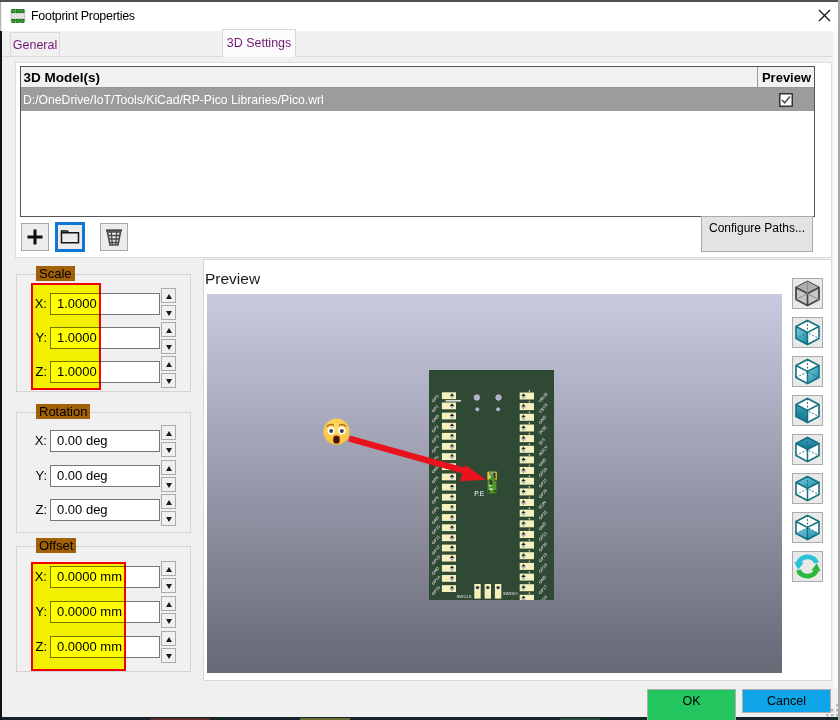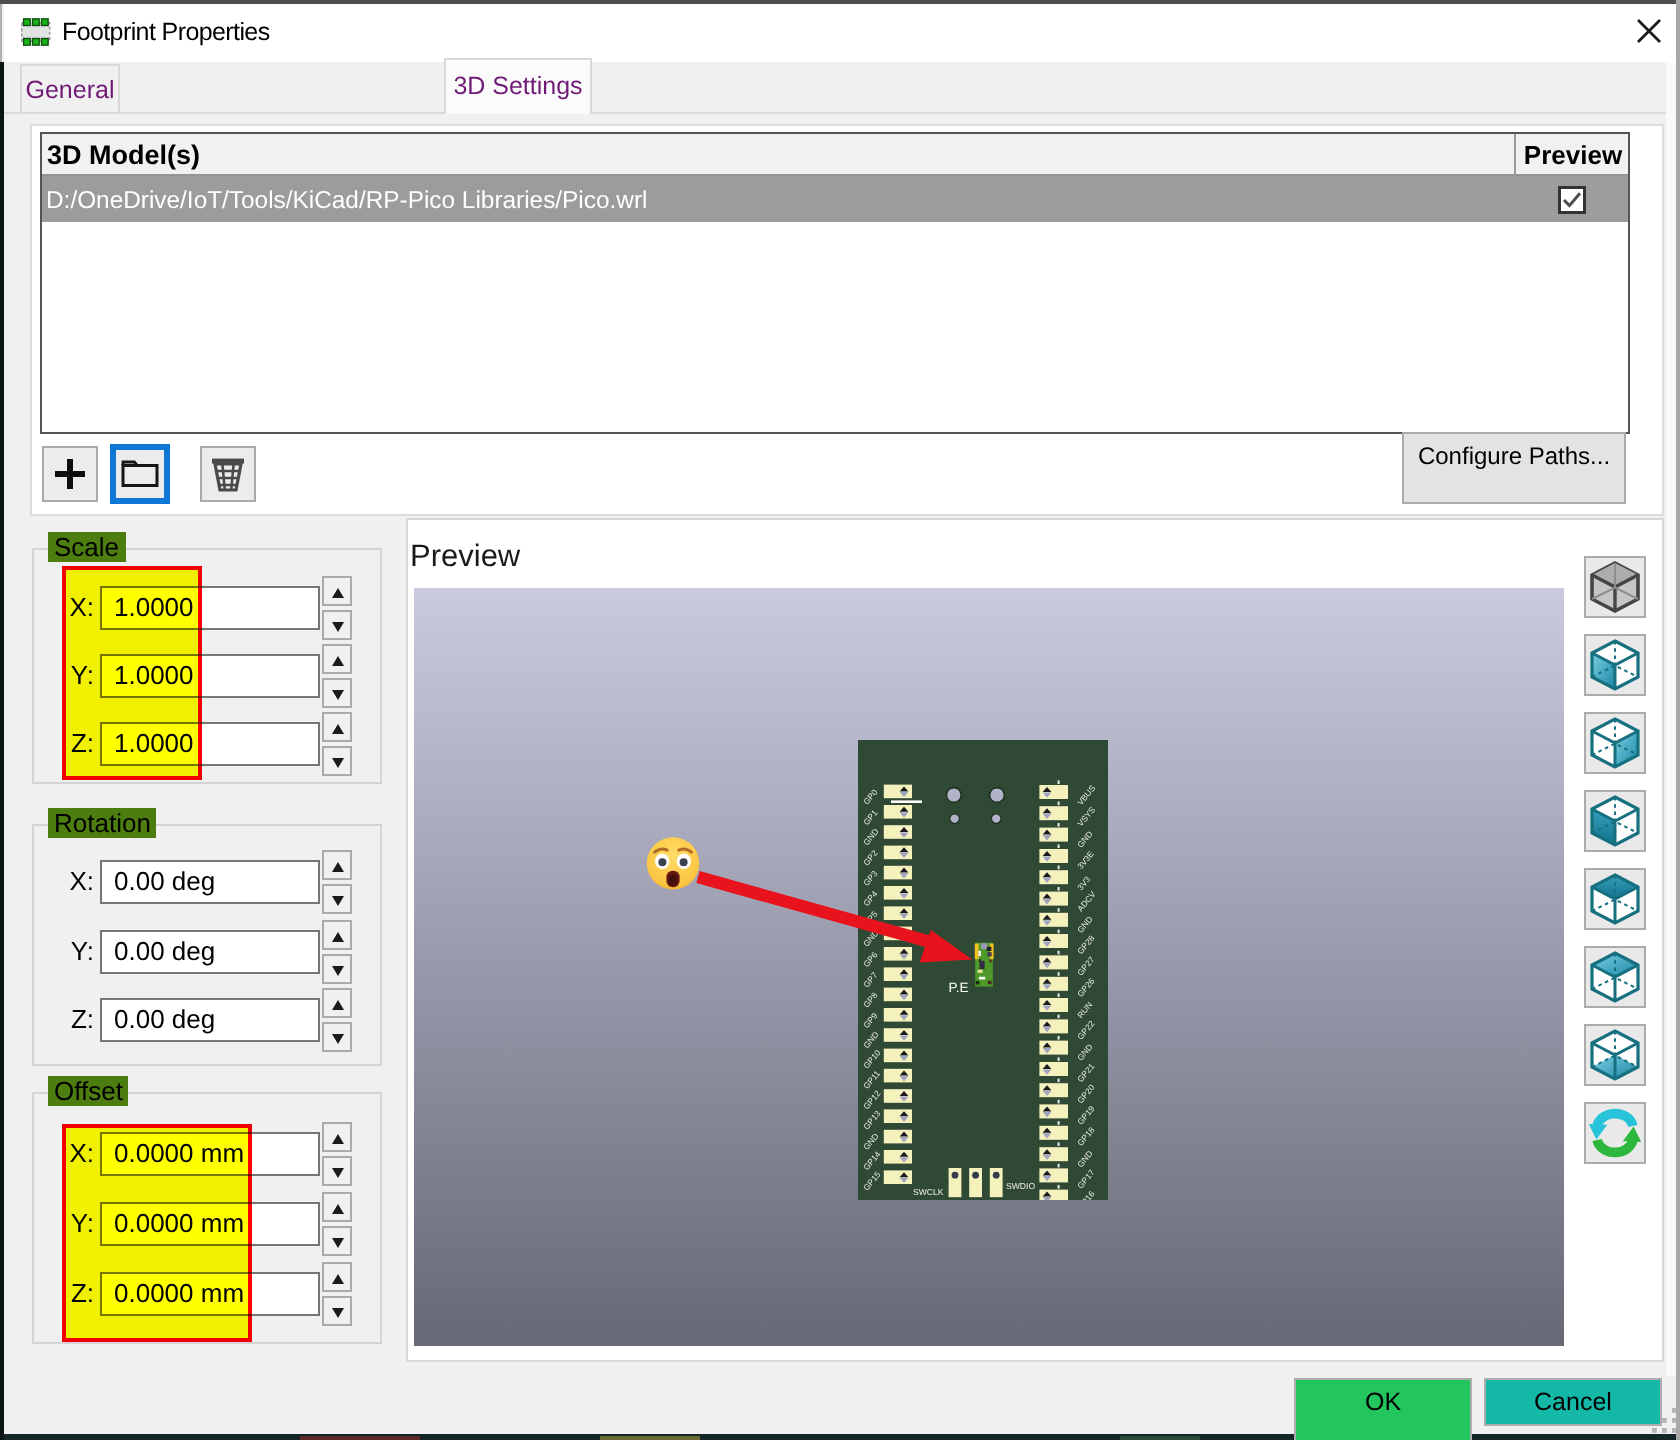--- a/index.html
+++ b/index.html
@@ -33,24 +33,24 @@
 .grow span{position:absolute;left:2px;top:4.5px;font-size:12.2px;}
 
 .sqbtn{position:absolute;box-sizing:border-box;width:28px;height:28px;border:1px solid #a9a9a9;background:#ececec;}
 .btn-plus{left:21px;top:223px;}
 .btn-folder{left:55px;top:222px;width:30px;height:30px;border:3px solid #1177d7;background:#ececec;}
 .btn-trash{left:100px;top:223px;}
 .wbtn{position:absolute;box-sizing:border-box;border:1px solid #ababab;background:#e3e3e3;
   font-size:12.5px;text-align:center;color:#000;}
 .btn-config{left:701px;top:216px;width:112px;height:36px;line-height:22px;font-size:12px;}
 .btn-ok{left:647px;top:689px;width:89px;height:39px;line-height:23px;background:#22c55e;border-color:#adadad;}
-.btn-cancel{left:742px;top:689px;width:89px;height:24px;line-height:23px;background:#14b8a6;border-color:#adadad;}
+.btn-cancel{left:742px;top:689px;width:89px;height:24px;line-height:23px;background:#0ea5e9;border-color:#adadad;}
 
 .grp{position:absolute;left:16px;width:175px;border:1px solid #d4d4d4;box-sizing:border-box;}
-.grp .lbl{position:absolute;top:-9px;left:7px;background:#4d7c0f;padding:0 3px;font-size:13px;color:#000;}
+.grp .lbl{position:absolute;top:-9px;left:19px;background:#a16207;padding:0 3px;font-size:13px;color:#000;}
 .g-scale{top:274px;height:118px;}
 .g-rot{top:412px;height:121px;}
 .g-off{top:546px;height:126px;}
 .axlbl{position:absolute;width:22px;text-align:right;font-size:13px;color:#000;}
 .inp{position:absolute;left:50px;width:110px;height:22px;box-sizing:border-box;border:1px solid #767676;
   background:#fff;font-size:13px;color:#000;padding:2px 0 0 6px;}
 .spin{position:absolute;left:161px;width:15px;height:32px;}
 .sb{position:absolute;left:0;width:15px;height:15px;box-sizing:border-box;border:1px solid #ababab;background:#f0f0f0;}
 .sb.up{top:0;}
 .sb.dn{top:17px;}

